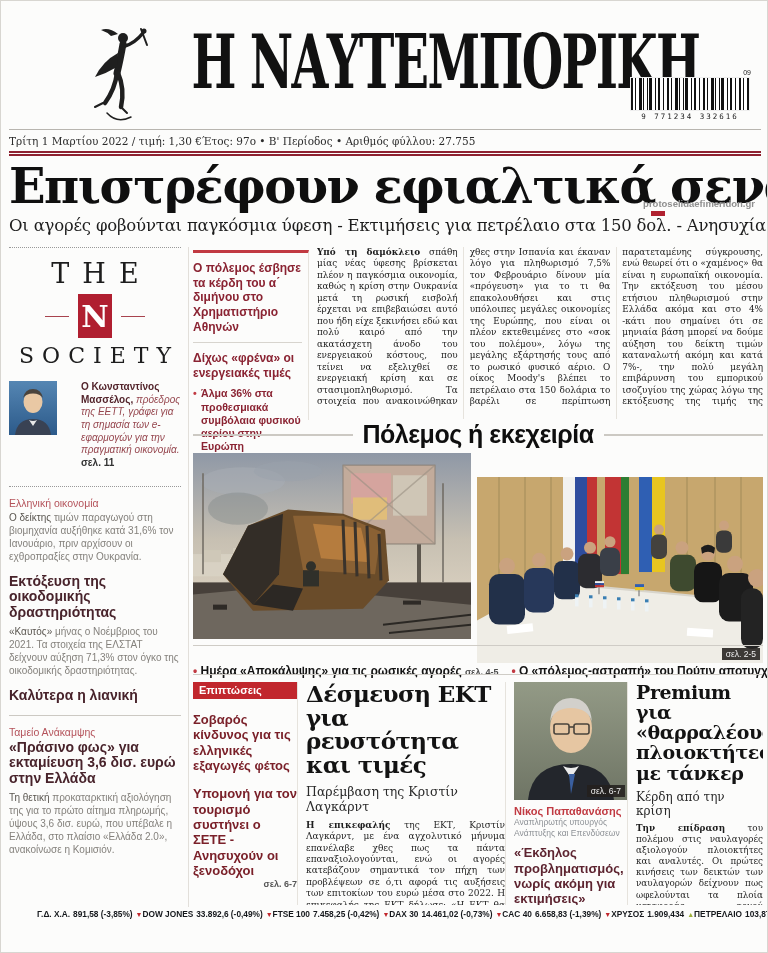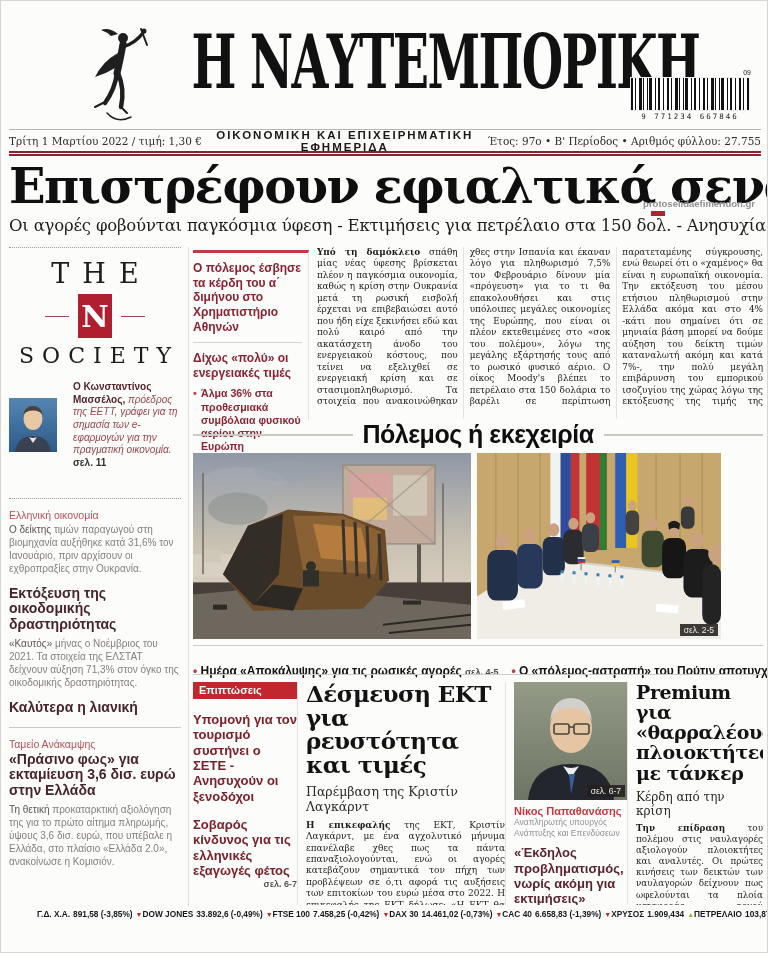--- a/index.html
+++ b/index.html
@@ -44,21 +44,21 @@
   .leftrail { position:absolute; left:8px; top:246px; width:180px; height:660px;
     border-right:1px solid #e2dfda; padding-right:7px; }
   .society { border-top:1px dotted #999; padding-top:10px; text-align:center;
     font-family:"DejaVu Serif",serif; color:#1d1d1d; }
   .soc-the { font-size:27px; letter-spacing:13px; text-indent:13px; }
   .soc-mid { display:flex; align-items:center; justify-content:center; gap:9px; margin:5px 0; }
   .soc-dash { width:24px; height:1px; background:#a8434e; }
   .n-box { width:34px; height:44px; background:#b01f30; color:#fff; font-size:30px; font-weight:bold;
     display:flex; align-items:center; justify-content:center; }
   .soc-word { font-size:22px; letter-spacing:8px; text-indent:8px; }
-  .author { display:flex; gap:16px; margin:13px 0 28px;align-items:center; }
+  .author { display:flex; gap:24px; margin:13px 0 16px; }
   .author-photo { width:48px; height:54px; flex:none; }
   .author-text { font-size:10px; line-height:1.27; color:#96474f; font-style:italic; }
   .author-name { font-style:normal; font-weight:bold; color:#53242b; }
   .author-ref  { font-style:normal; font-weight:bold; color:#333; }
   .rail-articles { border-top:1px dotted #999; padding-top:10px; }
   .rail-art { margin-bottom:11px; }
   .rail-art.sep { border-top:1px solid #ccc9c3; padding-top:10px; }
   .rail-kicker { font-size:10.5px; color:#b4525a; margin-bottom:2px; }
   .rail-title { font-size:14px; font-weight:bold; color:#48232b; line-height:1.12; margin-bottom:4px; }
   .rail-body { font-size:10px; color:#84817c; line-height:1.3; }
@@ -80,21 +80,21 @@
     font-family:"DejaVu Serif",serif; font-size:8.9px; line-height:1.29; text-align:justify;
     color:#1b1b1b; overflow:hidden; }
   .story-lead { font-weight:bold; }
 
   
   .war-title-row { position:absolute; left:192px; top:419px; width:570px; display:flex; align-items:center; gap:10px; }
   .war-line { flex:1; height:2px; background:#ccc9c3; }
   .war-title { font-size:25px; font-weight:bold; color:#0e0e0e; letter-spacing:-0.5px; white-space:nowrap; }
   .photos { position:absolute; left:192px; top:452px; width:570px; height:186px; display:flex; gap:6px; }
   .photo { position:relative; flex:none; height:186px; }
-  .photo.left { width:278px; } .photo.right { width:244px; }
+  .photo.left { width:278px; } .photo.right { width:286px;margin-top:24px; }
   .photo svg { display:block; width:100%; height:100%; }
   .photo-badge { position:absolute; right:3px; bottom:3px; background:rgba(35,32,30,.88);
     color:#eee; font-size:8.5px; padding:1px 4px; }
   .caption-row { position:absolute; left:192px; top:644px; width:570px;
     border-top:1px solid #cfccc6; padding-top:18px; display:flex; gap:13px; }
   .cap-item { font-size:12px; font-weight:bold; color:#131313; white-space:nowrap; }
   .cap-item::before { content:"• "; color:#c13a42; }
   .capref { font-size:9px; color:#4a4a4a; font-weight:bold; }
 
   
@@ -147,27 +147,26 @@
         <path d="M30 46 Q28 62 18 76" stroke-width="4.5"></path>
         <path d="M31 46 Q38 62 34 80" stroke-width="4.5"></path>
         <path d="M16 76 L8 80 M34 80 L40 86" stroke-width="2"></path>
         <path d="M20 86 Q30 97 44 90" stroke-width="1.5"></path>
       </svg>
     </span>
     <h1 class="mast-title">Η ΝΑΥΤΕΜΠΟΡΙΚΗ</h1>
     <div class="barcode-wrap">
       <span class="bc-issue">09</span>
       <div class="bc-bars"></div>
-      <span class="bc-number">9 771234 667846</span>
+      <span class="bc-number">9 771234 332616</span>
     </div>
   </header>
 
   <div class="datebar">
     <span class="db-left">Τρίτη 1 Μαρτίου 2022 / τιμή: 1,30 €</span>
-    <span class="db-center">ΟΙΚΟΝΟΜΙΚΗ ΚΑΙ ΕΠΙΧΕΙΡΗΜΑΤΙΚΗ ΕΦΗΜΕΡΙΔΑ</span>
     <span class="db-right">Έτος: 97ο • Β' Περίοδος • Αριθμός φύλλου: 27.755</span>
   </div>
   <div class="maroon-rule"></div>
 
   <div class="headline">
     <span>Επιστρέφουν εφιαλτικά σενάρια</span>
     <span class="watermark">protoselidaefimeridon.gr</span>
     <span class="wm-chip"></span>
   </div>
   <p class="subhead">Οι αγορές φοβούνται παγκόσμια ύφεση - Εκτιμήσεις για πετρέλαιο στα 150 δολ. - Ανησυχία για πτωχεύσεις</p>
@@ -219,21 +218,21 @@
         <div class="rail-title">«Πράσινο φως» για εκταμίευση 3,6 δισ. ευρώ στην Ελλάδα</div>
         <div class="rail-body"><span class="rail-lead">Τη θετική</span><span> προκαταρκτική αξιολόγηση της για το πρώτο αίτημα πληρωμής, ύψους 3,6 δισ. ευρώ, που υπέβαλε η Ελλάδα, στο πλαίσιο «Ελλάδα 2.0», ανακοίνωσε η Κομισιόν. </span></div>
       </div>
     </div>
 
   </aside>
 
   <div class="warbox">
     <div class="wb-item">Ο πόλεμος έσβησε τα κέρδη του α΄ διμήνου στο Χρηματιστήριο Αθηνών</div>
     <div class="wb-sep"></div>
-    <div class="wb-item">Δίχως «πολύ» οι ενεργειακές τιμές</div>
+    <div class="wb-item">Δίχως «φρένα» οι ενεργειακές τιμές</div>
     <div class="wb-bullet">Άλμα 36% στα προθεσμιακά συμβόλαια φυσικού αερίου στην Ευρώπη</div>
     <div class="wb-bullet">Στα 105,07 δολ./βαρέλι το αργό τύπου Brent</div>
   </div>
 
   <article class="story">
     <span class="story-lead">Υπό τη δαμόκλειο</span><span> σπάθη μίας νέας ύφεσης βρίσκεται πλέον η παγκόσμια οικονομία, καθώς η κρίση στην Ουκρανία μετά τη ρωσική εισβολή έρχεται να επιβεβαιώσει αυτό που ήδη είχε ξεκινήσει εδώ και πολύ καιρό από την ακατάσχετη άνοδο του ενεργειακού κόστους, που τείνει να εξελιχθεί σε ενεργειακή κρίση και σε στασιμοπληθωρισμό. Τα στοιχεία που ανακοινώθηκαν χθες στην Ισπανία και έκαναν λόγο για πληθωρισμό 7,5% τον Φεβρουάριο δίνουν μία «πρόγευση» για το τι θα επακολουθήσει και στις υπόλοιπες μεγάλες οικονομίες της Ευρώπης, που είναι οι πλέον εκτεθειμένες στο «σοκ του πολέμου», λόγω της μεγάλης εξάρτησής τους από το ρωσικό φυσικό αέριο. Ο οίκος Moody's βλέπει το πετρέλαιο στα 150 δολάρια το βαρέλι σε περίπτωση παρατεταμένης σύγκρουσης, ενώ θεωρεί ότι ο «χαμένος» θα είναι η ευρωπαϊκή οικονομία. Την εκτόξευση του μέσου ετήσιου πληθωρισμού στην Ελλάδα ακόμα και στο 4% -κάτι που σημαίνει ότι σε μηνιαία βάση μπορεί να δούμε αύξηση του δείκτη τιμών καταναλωτή ακόμη και κατά 7%-, την πολύ μεγάλη επιβάρυνση του εμπορικού ισοζυγίου της χώρας λόγω της εκτόξευσης της τιμής της ενέργειας, την απώλεια τουριστικών εσόδων, που μπορεί να φτάσει ακόμη και στο 5% του συνόλου -ήτοι περίπου 1 δισ. ευρώ-, την επιβάρυνση του πρωτογενούς τομέα της χώρας, αλλά και το ενδεχόμενο αύξησης των αποδόσεων των ελληνικών ομολόγων, που σημαίνει υψηλότερο κόστος δανεισμού για τη χώρα, περιλαμβάνει το δυσμενές σενάριο που επεξεργάζεται το οικονομικό επιτελείο της κυβέρνησης. </span>
   </article>
 
   <div class="war-title-row">
     <span class="war-line"></span>
@@ -362,22 +361,22 @@
 
   <div class="caption-row">
     <span class="cap-item"><span>Ημέρα «Αποκάλυψης» για τις ρωσικές αγορές </span><span class="capref">σελ. 4-5</span></span>
     <span class="cap-item"><span>Ο «πόλεμος-αστραπή» του Πούτιν αποτυγχάνει </span></span>
   </div>
 
   <section class="bottom">
 
     <div class="bcol">
       <span class="imp-label">Επιπτώσεις</span>
+      <div class="imp-item">Σοβαρός κίνδυνος για τις ελληνικές εξαγωγές φέτος</div>
       <div class="imp-item">Υπομονή για τον τουρισμό συστήνει ο ΣΕΤΕ - Ανησυχούν οι ξενοδόχοι</div>
-      <div class="imp-item">Σοβαρός κίνδυνος για τις ελληνικές εξαγωγές φέτος</div>
       <span class="imp-ref">σελ. 6-7</span>
     </div>
 
     <div class="bcol">
       <h2 class="ecb-title">Δέσμευση ΕΚΤ για ρευστότητα και τιμές</h2>
       <div class="ecb-sub">Παρέμβαση της Κριστίν Λαγκάρντ</div>
       <p class="ecb-body"><span class="bold-lead">Η επικεφαλής</span><span> της ΕΚΤ, Κριστίν Λαγκάρντ, με ένα αγχολυτικό μήνυμα επανέλαβε χθες πως τα πάντα επαναξιολογούνται, ενώ οι αγορές κατεβάζουν σημαντικά τον πήχη των προβλέψεων σε ό,τι αφορά τις αυξήσεις των επιτοκίων του ευρώ μέσα στο 2022. Η επικεφαλής της ΕΚΤ δήλωσε: «Η ΕΚΤ θα εξασφαλίσει ομαλές συνθήκες ρευστότητας και πρόσβαση των πολιτών σε μετρητά, ενώ είναι έτοιμη να λάβει κάθε ενέργεια που απαιτείται για να εκπληρώσει τις ευθύνες της για τη διασφάλιση της σταθερότητας τιμών στη ζώνη του ευρώ». </span></p>
     </div>
 
     <div class="bcol">

